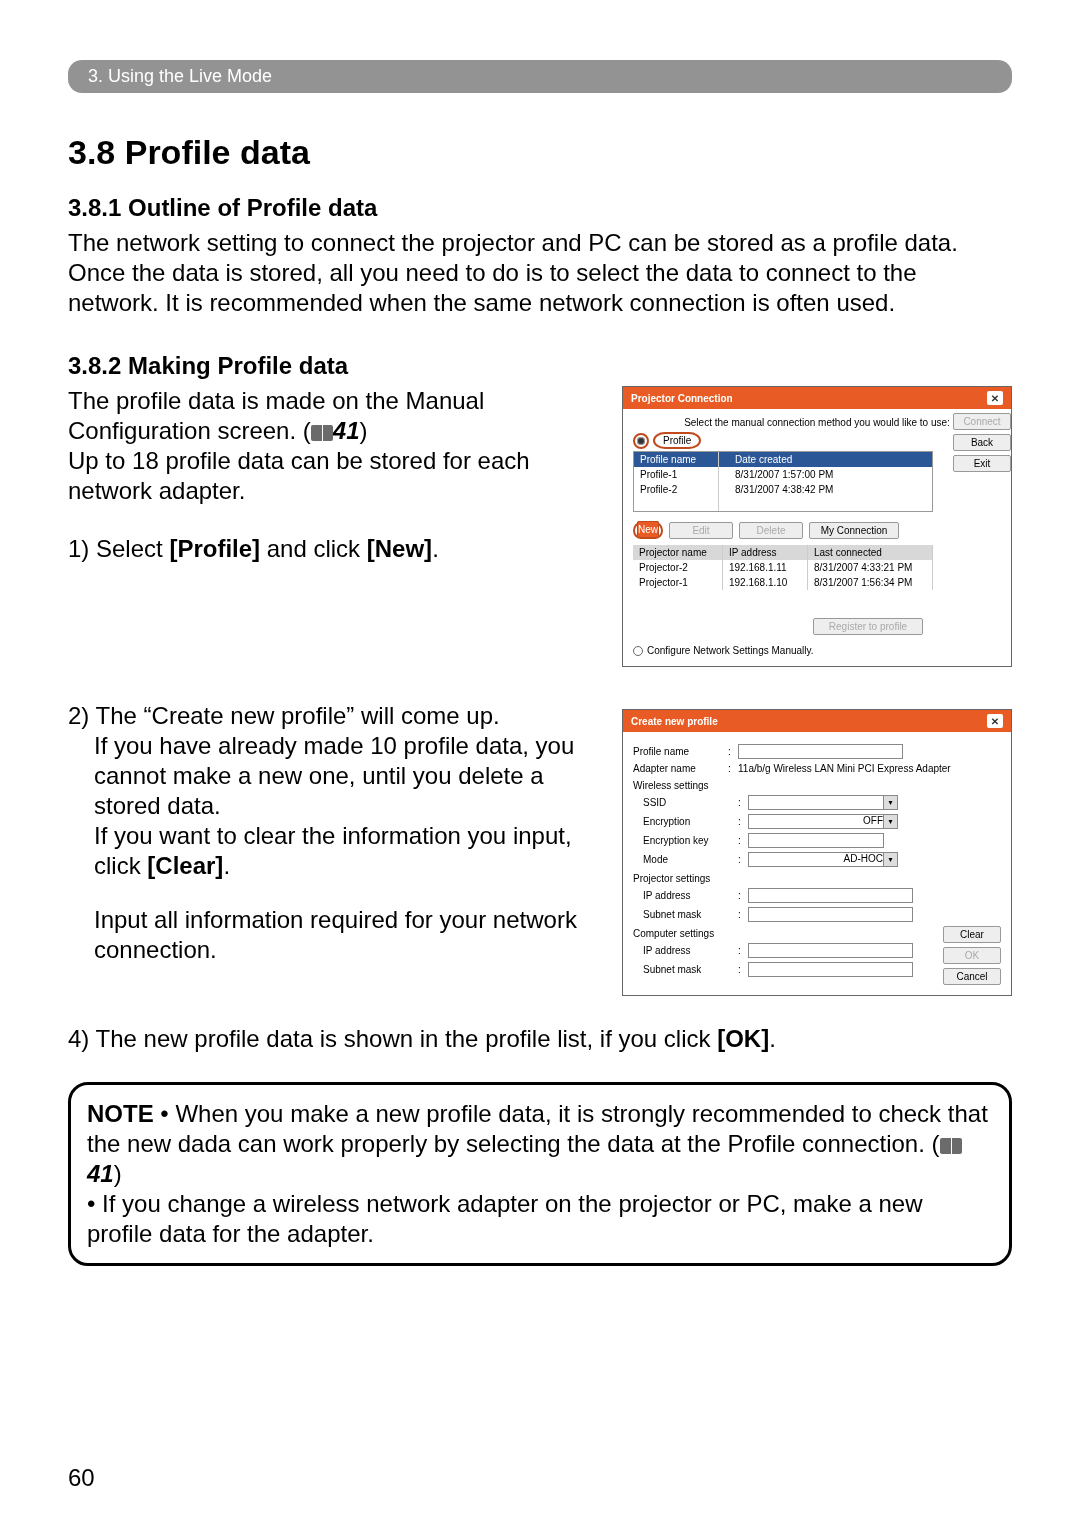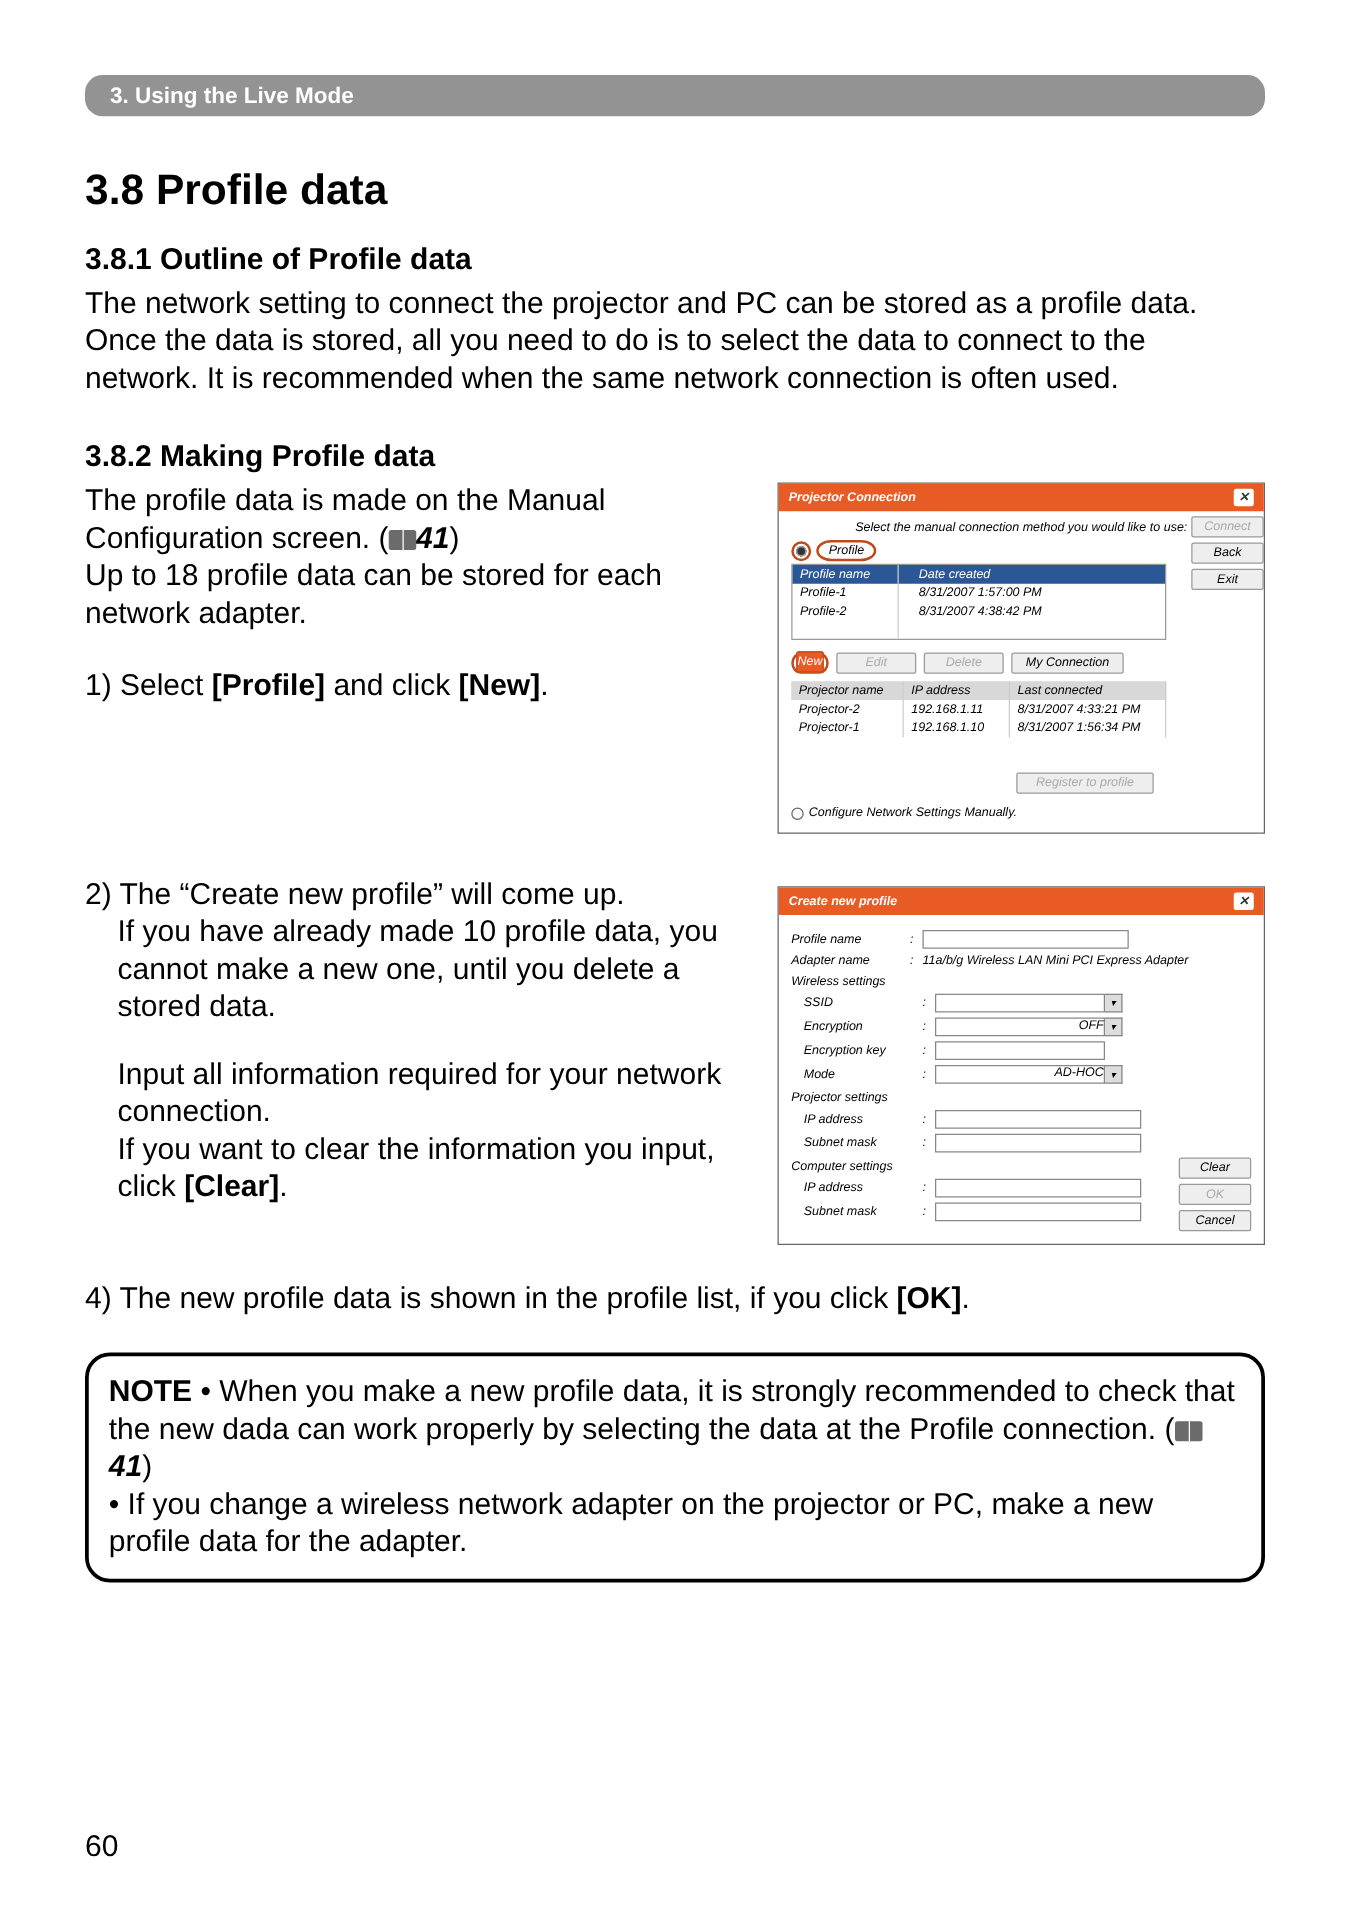--- a/index.html
+++ b/index.html
@@ -10,21 +10,21 @@
     font-family: Arial, Helvetica, sans-serif;
     color: #000;
     padding: 60px 68px 40px 68px;
     position: relative;
   }
   .header-pill {
     background: #939393;
     border-radius: 14px;
     padding: 6px 20px;
     color: #fff;
-    font-weight: bold;
+    font-weight: normal;
     font-size: 18px;
     margin-bottom: 40px;
     width: 100%;
   }
   h1.section-title {
     font-size: 34px;
     font-weight: bold;
     margin-bottom: 22px;
   }
   h2.subsection {
@@ -36,21 +36,21 @@
     font-size: 24px;
     line-height: 1.25;
   }
   .block-382 { margin-top: 34px; }
   .two-col {
     display: flex;
     gap: 18px;
     align-items: flex-start;
   }
   .col-left { flex: 1; }
-  .col-right { flex-shrink: 0; font-style: italic; }
+  .col-right { flex-shrink: 0; }
   .step { margin-top: 28px; }
   .step-indent { padding-left: 26px; }
   .note-box {
     border: 3px solid #000;
     border-radius: 20px;
     padding: 14px 16px;
     margin-top: 28px;
     font-size: 24px;
     line-height: 1.25;
   }
@@ -256,24 +256,24 @@
           </div>
         </div>
       </div>
     </div>
   </div>
 
   <div class="two-col" style="margin-top: 28px;">
     <div class="col-left">
       <p class="body-text">2) The “Create new profile” will come up.</p>
       <p class="body-text step-indent">If you have already made 10 profile data, you cannot make a new one, until you delete a stored data.</p>
-      <p class="body-text step-indent" style="margin-top:24px;">Input all information required for your network connection.</p>
       <p class="body-text step-indent">
         <span>If you want to clear the information you input, click </span><b>[Clear]</b><span>.</span>
       </p>
+      <p class="body-text step-indent" style="margin-top:24px;">Input all information required for your network connection.</p>
     </div>
     <div class="col-right">
       <div class="dlg2">
         <div class="dlg-title">
           <span>Create new profile</span>
           <span class="dlg-close">✕</span>
         </div>
         <div class="dlg-body" style="position:relative;">
           <div class="form-row">
             <span class="form-lbl">Profile name</span>

